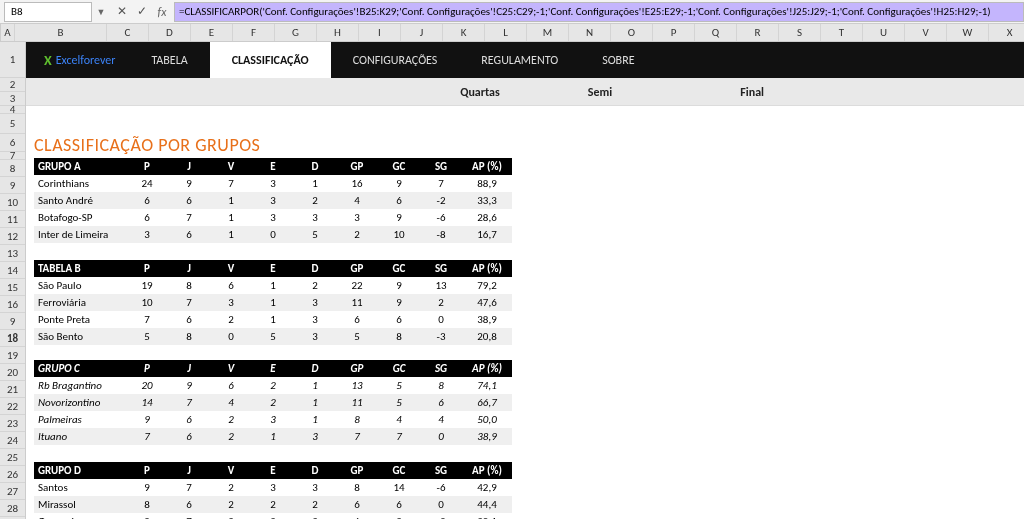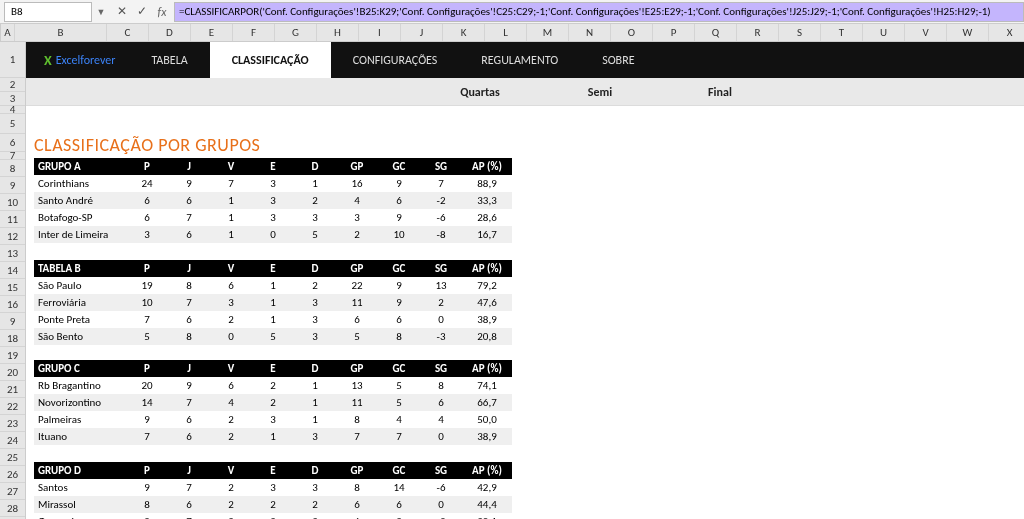--- a/index.html
+++ b/index.html
@@ -180,21 +180,21 @@
       <div class="row-h" style="height: 17px; line-height: 17px;">8</div>
       <div class="row-h" style="height: 17px; line-height: 17px;">9</div>
       <div class="row-h" style="height: 17px; line-height: 17px;">10</div>
       <div class="row-h" style="height: 17px; line-height: 17px;">11</div>
       <div class="row-h" style="height: 17px; line-height: 17px;">12</div>
       <div class="row-h" style="height: 17px; line-height: 17px;">13</div>
       <div class="row-h" style="height: 17px; line-height: 17px;">14</div>
       <div class="row-h" style="height: 17px; line-height: 17px;">15</div>
       <div class="row-h" style="height: 17px; line-height: 17px;">16</div>
       <div class="row-h" style="height: 17px; line-height: 17px;">9</div>
-      <div class="row-h" style="height: 17px; line-height: 17px;">18</div>
+      <div class="row-h" style="height: 17px; line-height: 17px; font-weight: bold;">18</div>
       <div class="row-h" style="height: 17px; line-height: 17px;">19</div>
       <div class="row-h" style="height: 17px; line-height: 17px;">20</div>
       <div class="row-h" style="height: 17px; line-height: 17px;">21</div>
       <div class="row-h" style="height: 17px; line-height: 17px;">22</div>
       <div class="row-h" style="height: 17px; line-height: 17px;">23</div>
       <div class="row-h" style="height: 17px; line-height: 17px;">24</div>
       <div class="row-h" style="height: 17px; line-height: 17px;">25</div>
       <div class="row-h" style="height: 17px; line-height: 17px;">26</div>
       <div class="row-h" style="height: 17px; line-height: 17px;">27</div>
       <div class="row-h" style="height: 17px; line-height: 17px;">28</div>
@@ -212,21 +212,21 @@
           <div class="nav-tab active">CLASSIFICAÇÃO</div>
           <div class="nav-tab">CONFIGURAÇÕES</div>
           <div class="nav-tab">REGULAMENTO</div>
           <div class="nav-tab">SOBRE</div>
         </div>
     </div>
 
     <div class="sub-nav" id="subnav" style="top:36px;height:28px;">
         <div class="snav-item" style="position: absolute; left: 394px; width: 120px;">Quartas</div>
         <div class="snav-item" style="position: absolute; left: 514px; width: 120px;">Semi</div>
-        <div class="snav-item" style="position: absolute; left: 634px; width: 120px;">Final</div>
+        <div class="snav-item" style="position: absolute; left: 618px; width: 120px; text-align: right;">Final</div>
       </div>
 
     <div class="title" style="left:8px; top:92px;">CLASSIFICAÇÃO POR GRUPOS</div>
 
     <div id="groups">
         <div class="group-table" style="left: 8px; top: 116px;">
           <div class="gt-head">
             <div class="gt-cell c-name">GRUPO A</div>
             <div class="gt-cell c-num">P</div>
             <div class="gt-cell c-num">J</div>
@@ -342,21 +342,21 @@
             <div class="gt-cell c-num">8</div>
             <div class="gt-cell c-num">0</div>
             <div class="gt-cell c-num">5</div>
             <div class="gt-cell c-num">3</div>
             <div class="gt-cell c-num">5</div>
             <div class="gt-cell c-num">8</div>
             <div class="gt-cell c-num">-3</div>
             <div class="gt-cell c-ap">20,8</div>
           </div>
         </div>
-        <div class="group-table" style="left: 8px; top: 318px;">
+        <div class="group-table" style="left: 8px; top: 318px; font-style: italic;">
           <div class="gt-head">
             <div class="gt-cell c-name">GRUPO C</div>
             <div class="gt-cell c-num">P</div>
             <div class="gt-cell c-num">J</div>
             <div class="gt-cell c-num">V</div>
             <div class="gt-cell c-num">E</div>
             <div class="gt-cell c-num">D</div>
             <div class="gt-cell c-num">GP</div>
             <div class="gt-cell c-num">GC</div>
             <div class="gt-cell c-num">SG</div>

